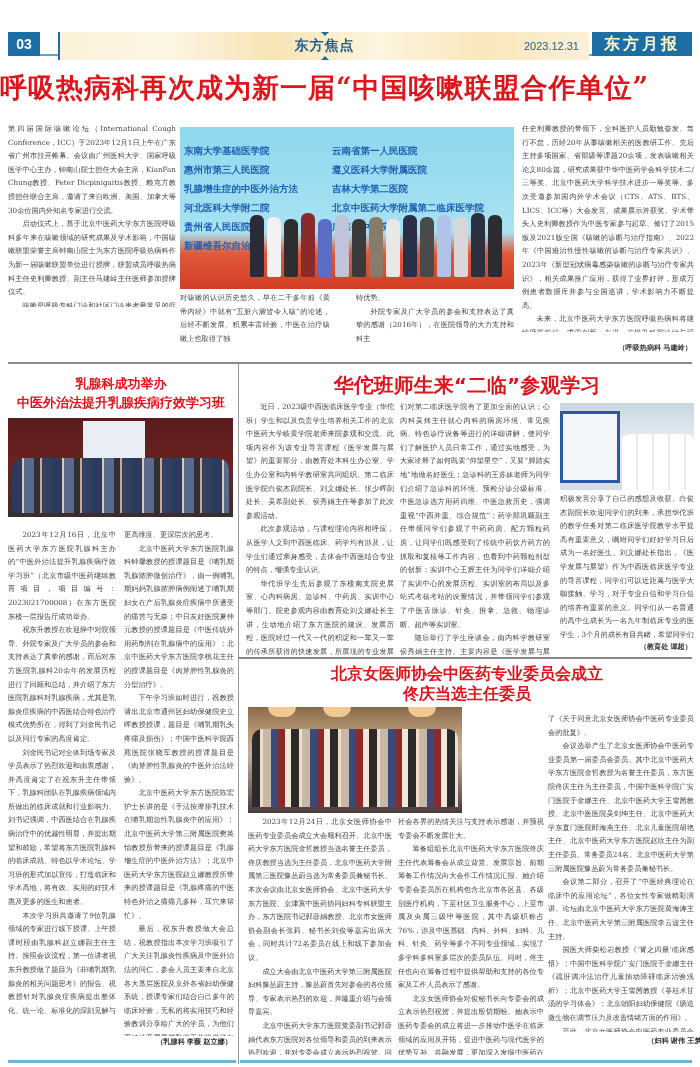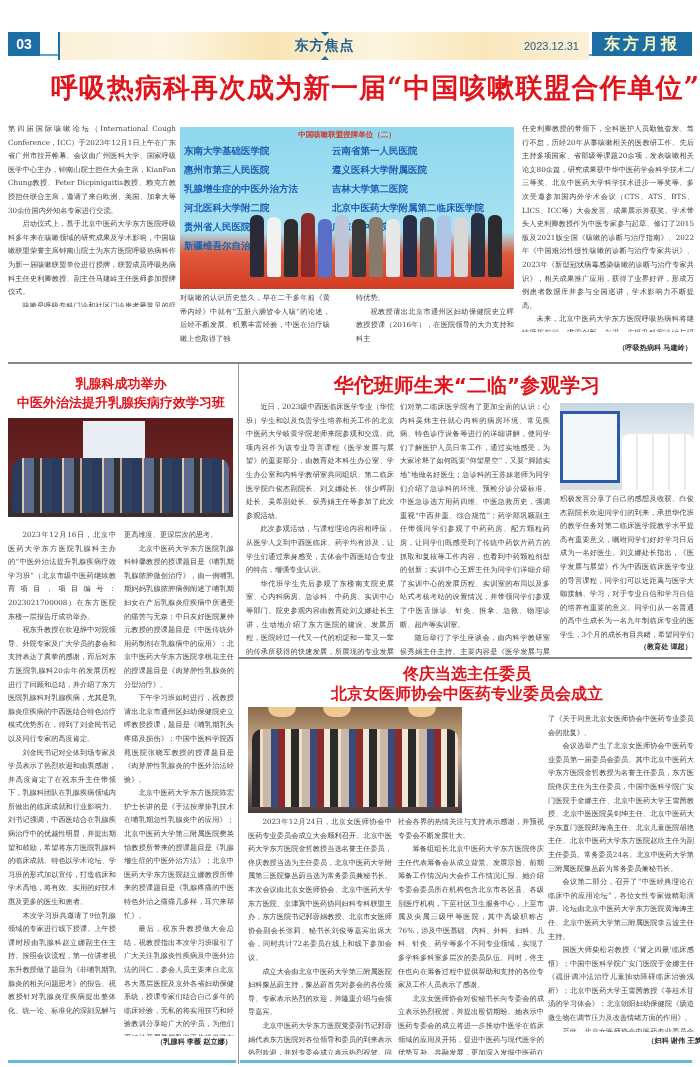--- a/index.html
+++ b/index.html
@@ -9,21 +9,21 @@
   .masthead { position: absolute; left: 8px; top: 32px; width: 684px; height: 24px; display: flex; border-bottom: 2px solid #5aa7cc; }
   .page-num { width: 32px; height: 24px; background: #1e6ea6; color: #fff; font-family: "Liberation Sans", sans-serif; font-weight: bold; font-size: 14px; display: flex; align-items: center; justify-content: center; }
   .banner { flex: 1; height: 28px; margin-left: 18px; border-left: 2px solid #1e6ea6; background: linear-gradient(90deg, #fbf1d8 0%, #fdf6e5 20%, #f8e4b4 40%, #fdf5e0 60%, #f9e7bc 80%, #fbf0d6 100%); position: relative; display: flex; align-items: center; justify-content: center; }
   .banner .section { font-size: 14px; color: #1e5e8e; font-weight: bold; letter-spacing: 1px; }
   .banner .date { position: absolute; right: 10px; font-family: "Liberation Sans", sans-serif; font-size: 11px; color: #1e5e8e; }
   .banner .tri-top, .banner .tri-bot { position: absolute; left: 50%; margin-left: -4px; width: 0; height: 0; border-left: 4px solid transparent; border-right: 4px solid transparent; }
   .banner .tri-top { top: 0; border-top: 4px solid #1e6ea6; }
   .banner .tri-bot { bottom: 0; border-bottom: 4px solid #1e6ea6; }
   .paper-name { width: 100px; height: 24px; margin-left: 3px; background: #1e6ea6; color: #fef9c3; font-size: 16px; font-weight: bold; letter-spacing: 3px; display: flex; align-items: center; justify-content: center; }
 
-  .headline { position: absolute; top: 70px; left: 0; width: 700px; text-align: right; color: #e0141a; font-size: 27px; font-weight: bold; letter-spacing: 1px; }
+  .headline { position: absolute; top: 70px; left: 0; width: 700px; text-align: left; color: #e0141a; font-size: 27px; font-weight: bold; letter-spacing: 1px; }
 
   .col { position: absolute; font-size: 7.2px; line-height: 13.6px; color: #444; text-align: justify; overflow: hidden; }
   .col p { text-indent: 2em; }
   .col p.noind { text-indent: 0; }
   .byline { text-align: right; font-weight: bold; font-size: 7.2px; color: #333; font-family: "Liberation Sans", sans-serif; }
 
   .photo { position: absolute; overflow: hidden; }
   .ph1 { left: 180px; top: 127px; width: 334px; height: 162px; background: linear-gradient(180deg, #8fd8ee 0%, #a8e2f2 65%, #e05a3c 78%, #d23c24 100%); }
   .ph1 .ptitle { position: absolute; top: 3px; left: 0; width: 100%; text-align: center; font-family: "Liberation Sans", sans-serif; font-size: 7.5px; color: #d13a2e; font-weight: bold; }
   .ph1 .orgs { position: absolute; top: 18px; left: 4px; width: 330px; display: grid; grid-template-columns: 148px 182px; row-gap: 6px; }
@@ -63,21 +63,20 @@
 
 <h1 class="headline">呼吸热病科再次成为新一届“中国咳嗽联盟合作单位”</h1>
 
 <div class="col" style="left:8px; top:122px; width:168px; height:185px;">
   <p class="noind">第四届国际咳嗽论坛（International Cough Conference，ICC）于2023年12月1日上午在广东省广州市拉开帷幕。会议由广州医科大学、国家呼吸医学中心主办，钟南山院士担任大会主席，KianFan Chung教授、Peter Dicpinigaitis教授、赖克方教授担任联合主席，邀请了来自欧洲、美国、加拿大等30余位国内外知名专家进行交流。</p>
   <p>启动仪式上，基于北京中医药大学东方医院呼吸科多年来在咳嗽领域的研究成果及学术影响，中国咳嗽联盟荣誉主席钟南山院士为东方医院呼吸热病科作为新一届咳嗽联盟单位进行授牌，联盟成员呼吸热病科主任史利卿教授、副主任马建岭主任医师参加授牌仪式。</p>
   <p>咳嗽是呼吸专科门诊和社区门诊患者最常见的症状。目前全球成人慢性咳嗽患病率约为9.6%，在国内专科门诊中，慢性咳嗽患者也占三分之一以上。咳嗽病因复杂且涉及面广，诊断不易明确，很多患者常反复进行各种检查或者长期使用抗菌药物和镇咳药物，收效甚微且会产生诸多不良反应，对患者的工作、学习和生活质量均会造成严重影响。中医</p>
 </div>
 
 <div class="photo ph1">
-  <div class="ptitle">中国咳嗽联盟授牌单位（二）</div>
   <div class="orgs">
     <span>东南大学基础医学院</span>
     <span>云南省第一人民医院</span>
     <span>惠州市第三人民医院</span>
     <span>遵义医科大学附属医院</span>
     <span>乳腺增生症的中医外治方法</span>
     <span>吉林大学第二医院</span>
     <span>河北医科大学附二院</span>
     <span>北京中医药大学附属第二临床医学院</span>
     <span>贵州省人民医院</span>
@@ -101,21 +100,21 @@
     <div class="person" style="height:64px;background:#2a3040"></div>
     <div class="person" style="height:62px;background:#2c2c30"></div>
   </div>
 </div>
 
 <div class="col" style="left:180px; top:291px; width:150px; height:54px;">
   <p class="noind">对咳嗽的认识历史悠久，早在二千多年前《黄帝内经》中就有“五脏六腑皆令人咳”的论述，后经不断发展、积累丰富经验，中医在治疗咳嗽上也取得了独</p>
 </div>
 <div class="col" style="left:356px; top:291px; width:158px; height:54px;">
   <p class="noind">特优势。</p>
-  <p>祝教授请出北京市通州区妇幼保健院史立晖教授授课（2016年），在医院领导的大力支持和科主</p>
+  <p>外院专家及广大学员的参会和支持表达了真挚的感谢（2016年），在医院领导的大力支持和科主</p>
 </div>
 <div class="col" style="left:522px; top:122px; width:172px; height:210px;">
   <p class="noind">任史利卿教授的带领下，全科医护人员勤勉奋发、笃行不怠，历经20年从事咳嗽相关的医教研工作。先后主持多项国家、省部级等课题20余项，发表咳嗽相关论文80余篇，研究成果获中华中医药学会科学技术二/三等奖、北京中医药大学科学技术进步一等奖等。多次受邀参加国内外学术会议（CTS、ATS、BTS、LICS、ICC等）大会发言、成果展示并获奖。学术带头人史利卿教授作为中医专家参与起草、修订了2015版及2021版全国《咳嗽的诊断与治疗指南》、2022年《中国难治性慢性咳嗽的诊断与治疗专家共识》、2023年《新型冠状病毒感染咳嗽的诊断与治疗专家共识》，相关成果推广应用，获得了业界好评，形成万例患者数据库并参与全国巡讲，学术影响力不断提高。</p>
   <p>未来，北京中医药大学东方医院呼吸热病科将继续砥砺前行、求索创新，在进一步提升科室诊治与研究水平的同时，致力于为中国慢性咳嗽的临床治疗与研究贡献力量。</p>
 </div>
 <div class="byline" style="position:absolute; left:522px; top:343px; width:170px;">（呼吸热病科 马建岭）</div>
 
 <div class="hline-thick" style="left:8px; top:362px; width:684px;"></div>
 <div class="vline" style="left:238px; top:364px; height:700px;"></div>
 
@@ -158,22 +157,22 @@
   <div class="coats"></div>
 </div>
 <div class="col" style="left:560px; top:492px; width:134px; height:150px;">
   <p class="noind">积极发言分享了自己的感想及收获。白俊杰副院长欢迎同学们的到来，承担华佗班的教学任务对第二临床医学院教学水平提高有重要意义，嘱咐同学们好好学习日后成为一名好医生。刘文娜处长指出，《医学发展与展望》作为中西医临床医学专业的导言课程，同学们可以近距离与医学大咖接触、学习，对于专业自信和学习自信的培养有重要的意义。同学们从一名普通的高中生成长为一名九年制临床专业的医学生，3个月的成长有目共睹，希望同学们通过中医、西医、中西医融合的临床课程学习，使自己能够胜任该专业。</p>
 </div>
 <div class="byline" style="position:absolute; left:560px; top:642px; width:132px;">（教育处 谭超）</div>
 
 <div class="hline-thick" style="left:239px; top:657px; width:453px;"></div>
 
 <div class="sub-title" style="left:242px; top:664px; width:450px; font-size:16px; line-height:20px; font-family:'DejaVu Serif', serif;">
+  <div>北京女医师协会中医药专业委员会成立</div>
   <div>佟庆当选主任委员</div>
-  <div>北京女医师协会中医药专业委员会成立</div>
 </div>
 <div class="photo ph4">
   <div class="lamp" style="left:20px"></div>
   <div class="lamp" style="left:75px"></div>
   <div class="lamp" style="left:160px"></div>
   <div class="banner2"></div>
   <div class="crowd2"></div>
 </div>
 <div class="col" style="left:248px; top:815px; width:144px; height:240px;">
   <p>2023年12月24日，北京女医师协会中医药专业委员会成立大会顺利召开。北京中医药大学东方医院金哲教授当选名誉主任委员，佟庆教授当选为主任委员，北京中医药大学附属第三医院豫丛蔚当选为常务委员兼秘书长。本次会议由北京女医师协会、北京中医药大学东方医院、京津冀中医药协同妇科专科联盟主办，东方医院书记郭蓉娟教授、北京市女医师协会副会长张莉、秘书长刘俊等嘉宾出席大会，同时共计72名委员在线上和线下参加会议。</p>

